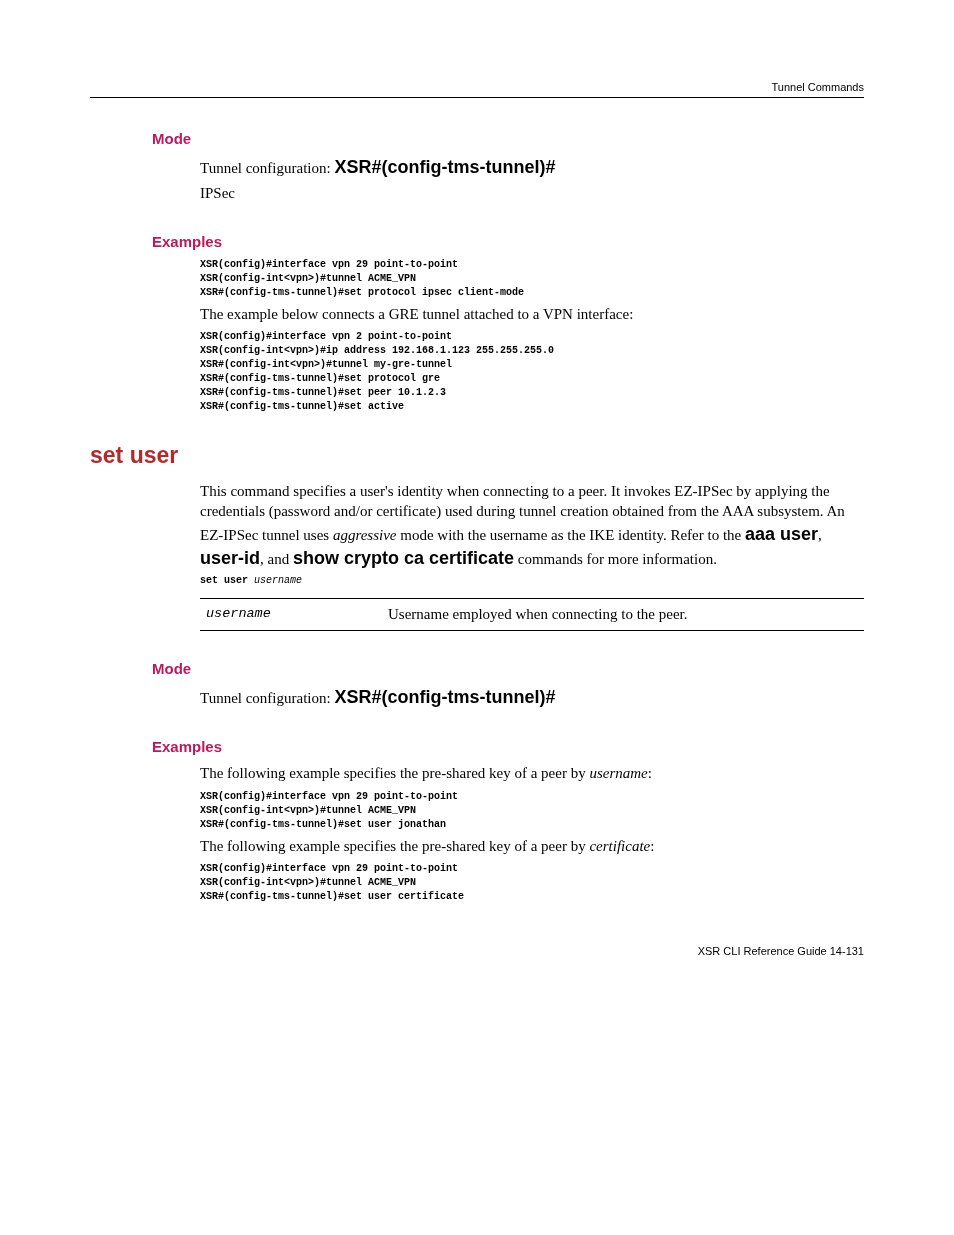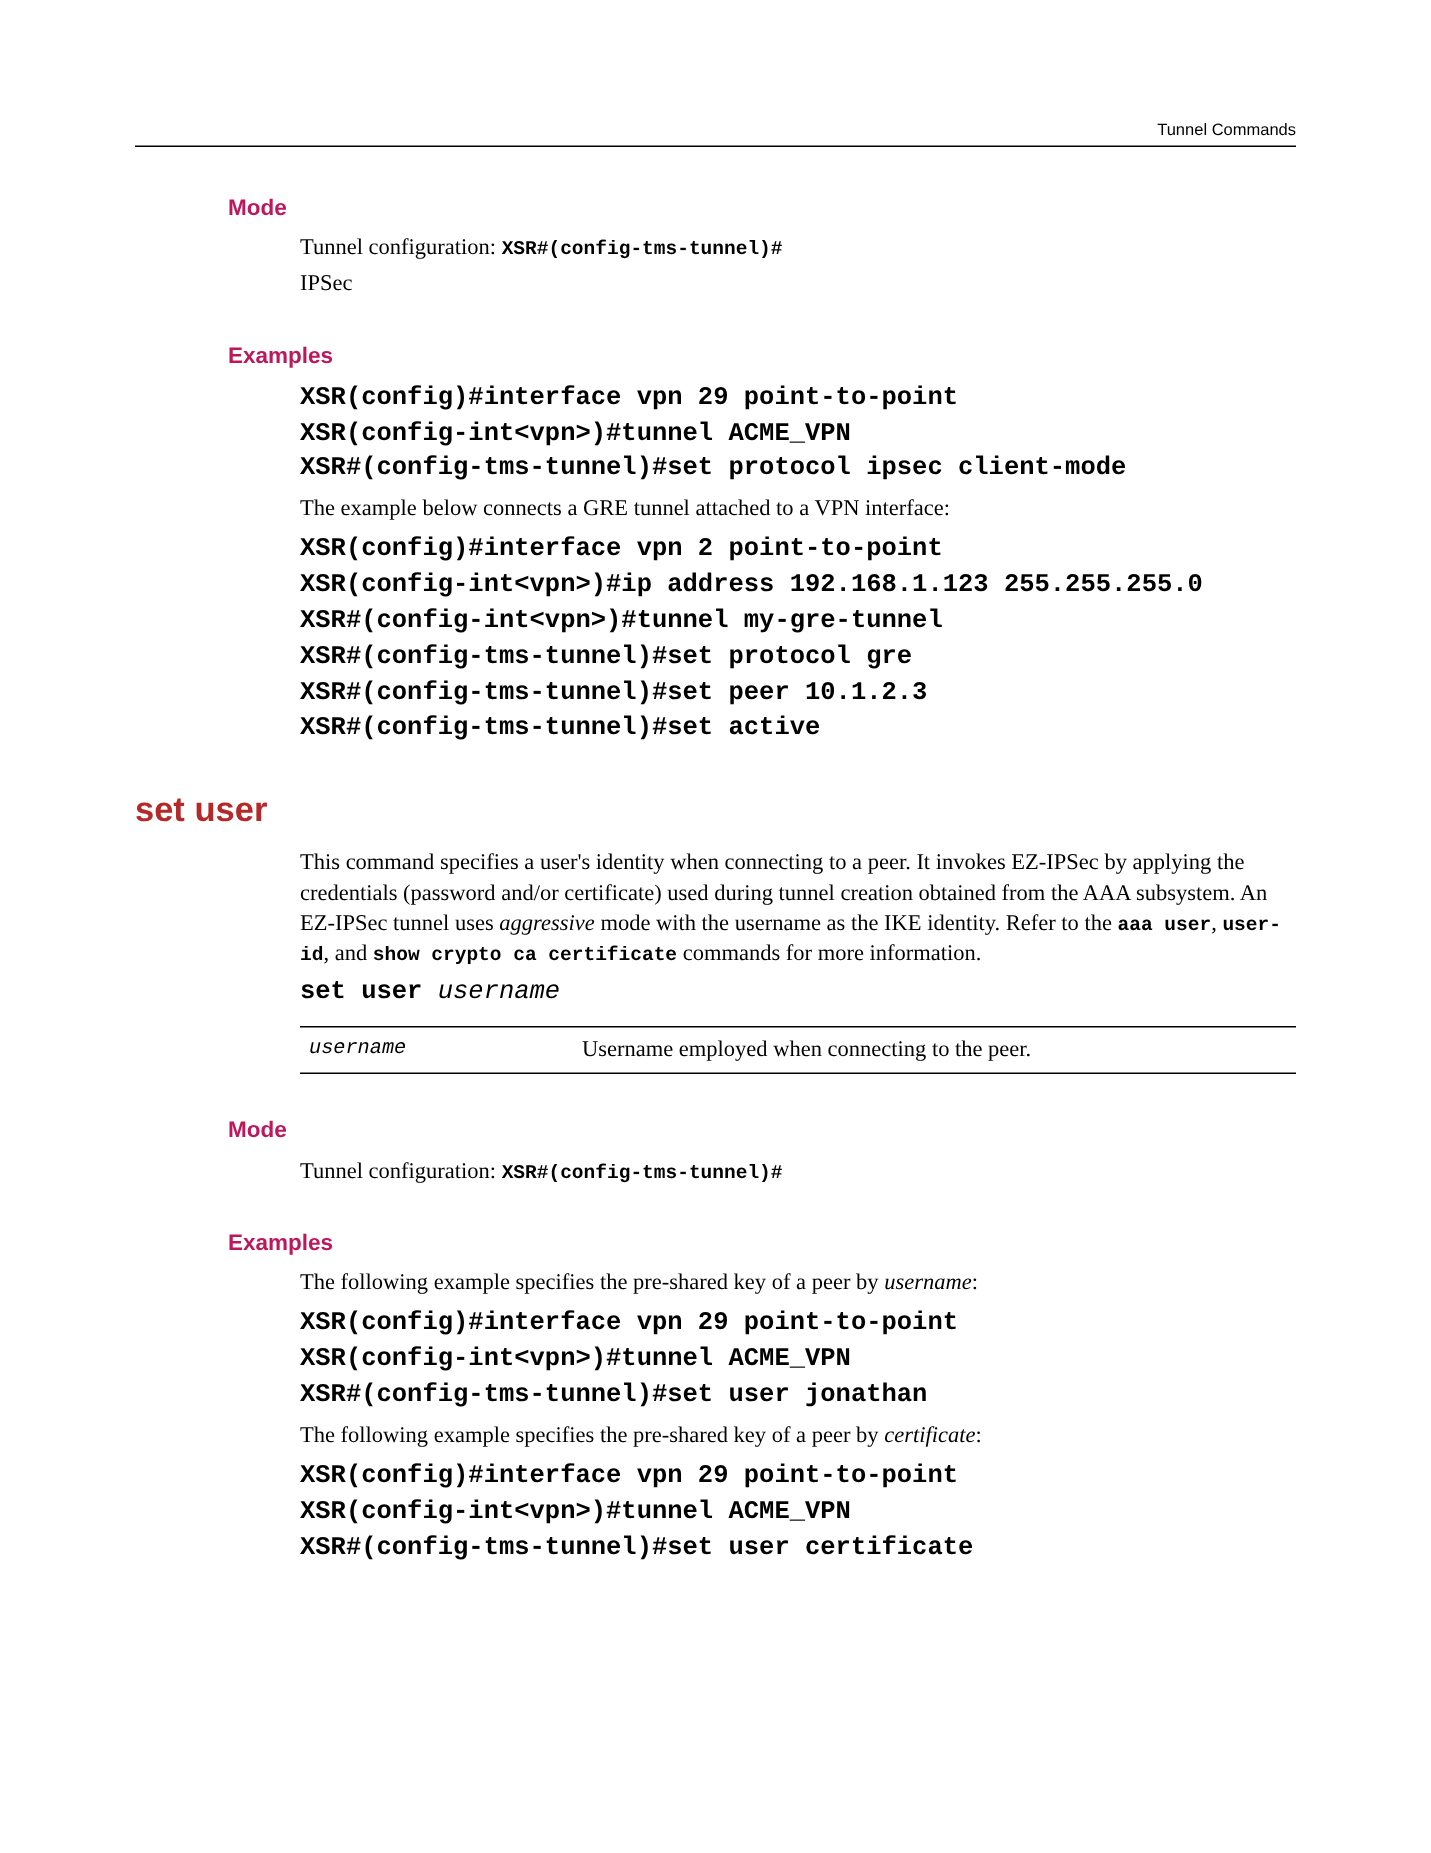--- a/index.html
+++ b/index.html
@@ -46,31 +46,31 @@
   .body-indent {
     margin-left: 110px;
     margin-right: 0;
   }
   p.body-indent {
     margin-top: 2px;
     margin-bottom: 4px;
   }
   .mono-block {
     font-family: "Courier New", Courier, monospace;
-    font-size: 17px;
+    font-size: 10px;
     font-weight: bold;
     line-height: 1.4;
     margin-left: 110px;
     margin-top: 6px;
     margin-bottom: 4px;
     white-space: pre;
   }
   .mono-inline {
-    font-family: Liberation Mono, monospace;
-    font-size: 13px;
+    font-family: Liberation Sans, sans-serif;
+    font-size: 18px;
     font-weight: bold;
   }
   em.ital {
     font-style: italic;
   }
   .syntax-italic {
     font-family: "Courier New", Courier, monospace;
     font-style: italic;
     font-weight: normal;
   }
@@ -157,14 +157,17 @@
   <div class="mono-block">XSR(config)#interface vpn 29 point-to-point
 XSR(config-int&lt;vpn&gt;)#tunnel ACME_VPN
 XSR#(config-tms-tunnel)#set user jonathan</div>
   <p class="body-indent">
     <span>The following example specifies the pre-shared key of a peer by </span><em class="ital">certificate</em><span>:</span>
   </p>
   <div class="mono-block">XSR(config)#interface vpn 29 point-to-point
 XSR(config-int&lt;vpn&gt;)#tunnel ACME_VPN
 XSR#(config-tms-tunnel)#set user certificate</div>
 
+  <div class="footer">
+    <span>XSR CLI Reference Guide   14-131</span>
+  </div>
 
 </div>
 
 </body></html>

